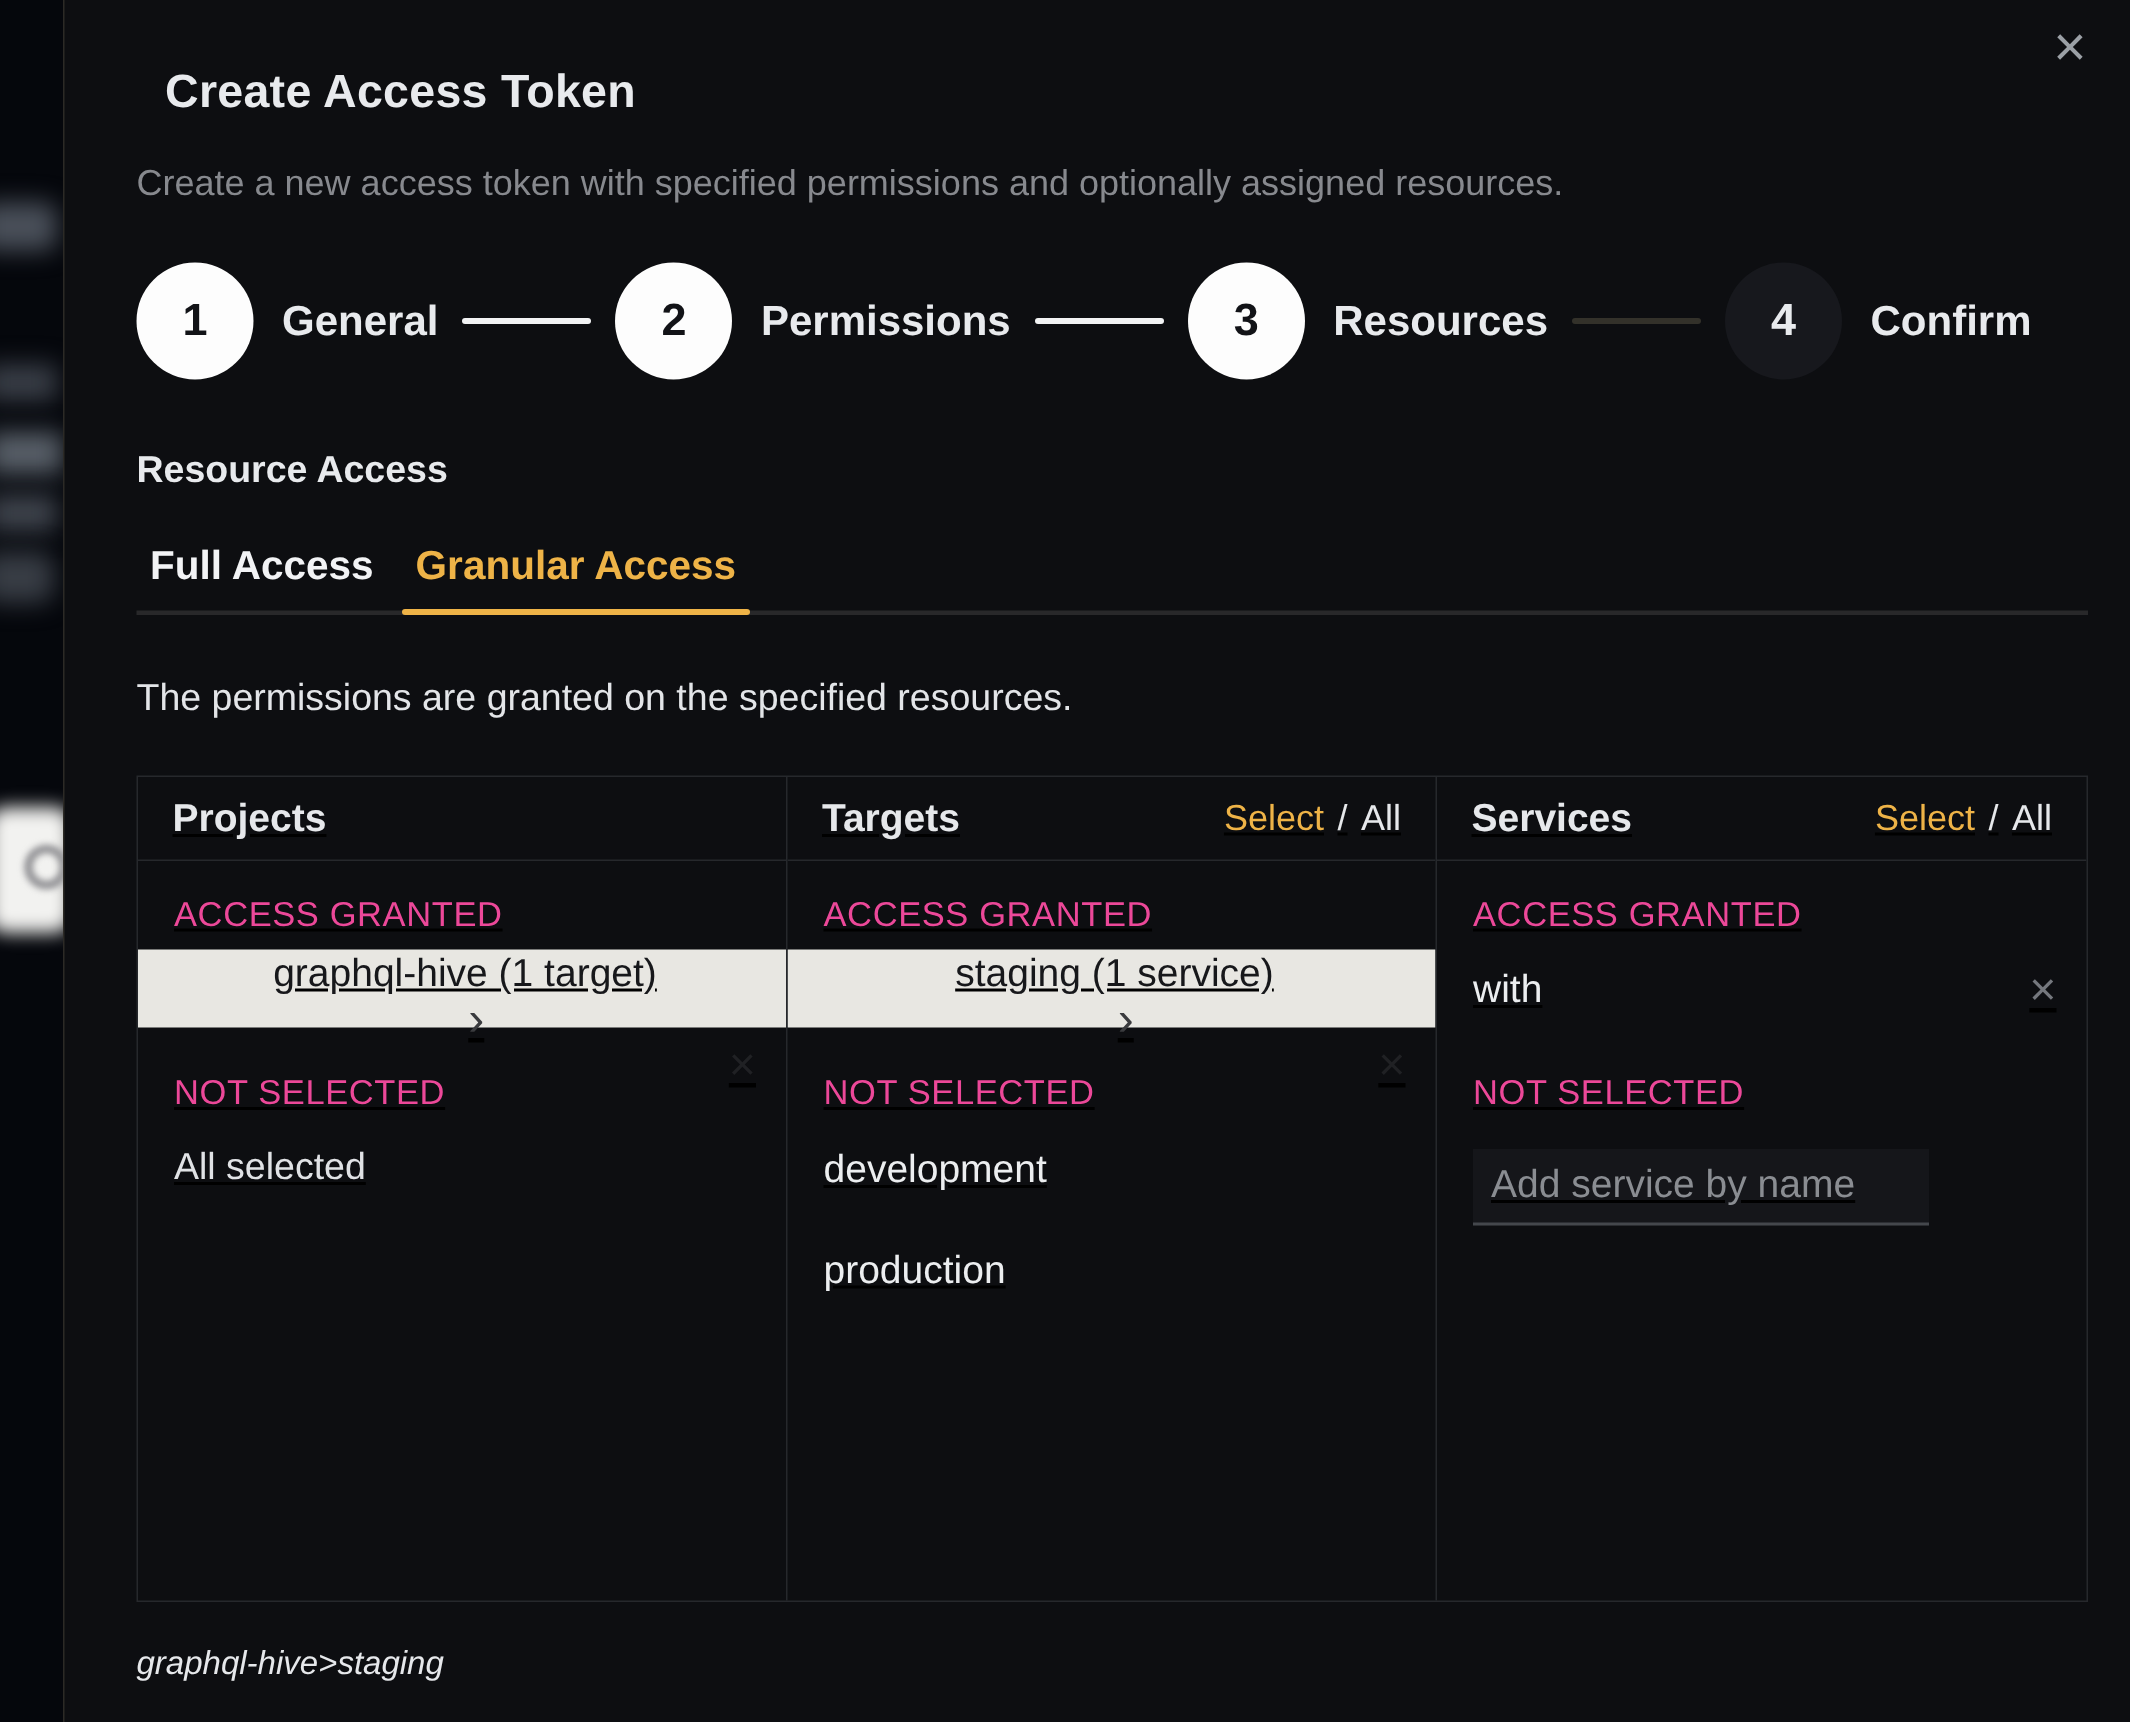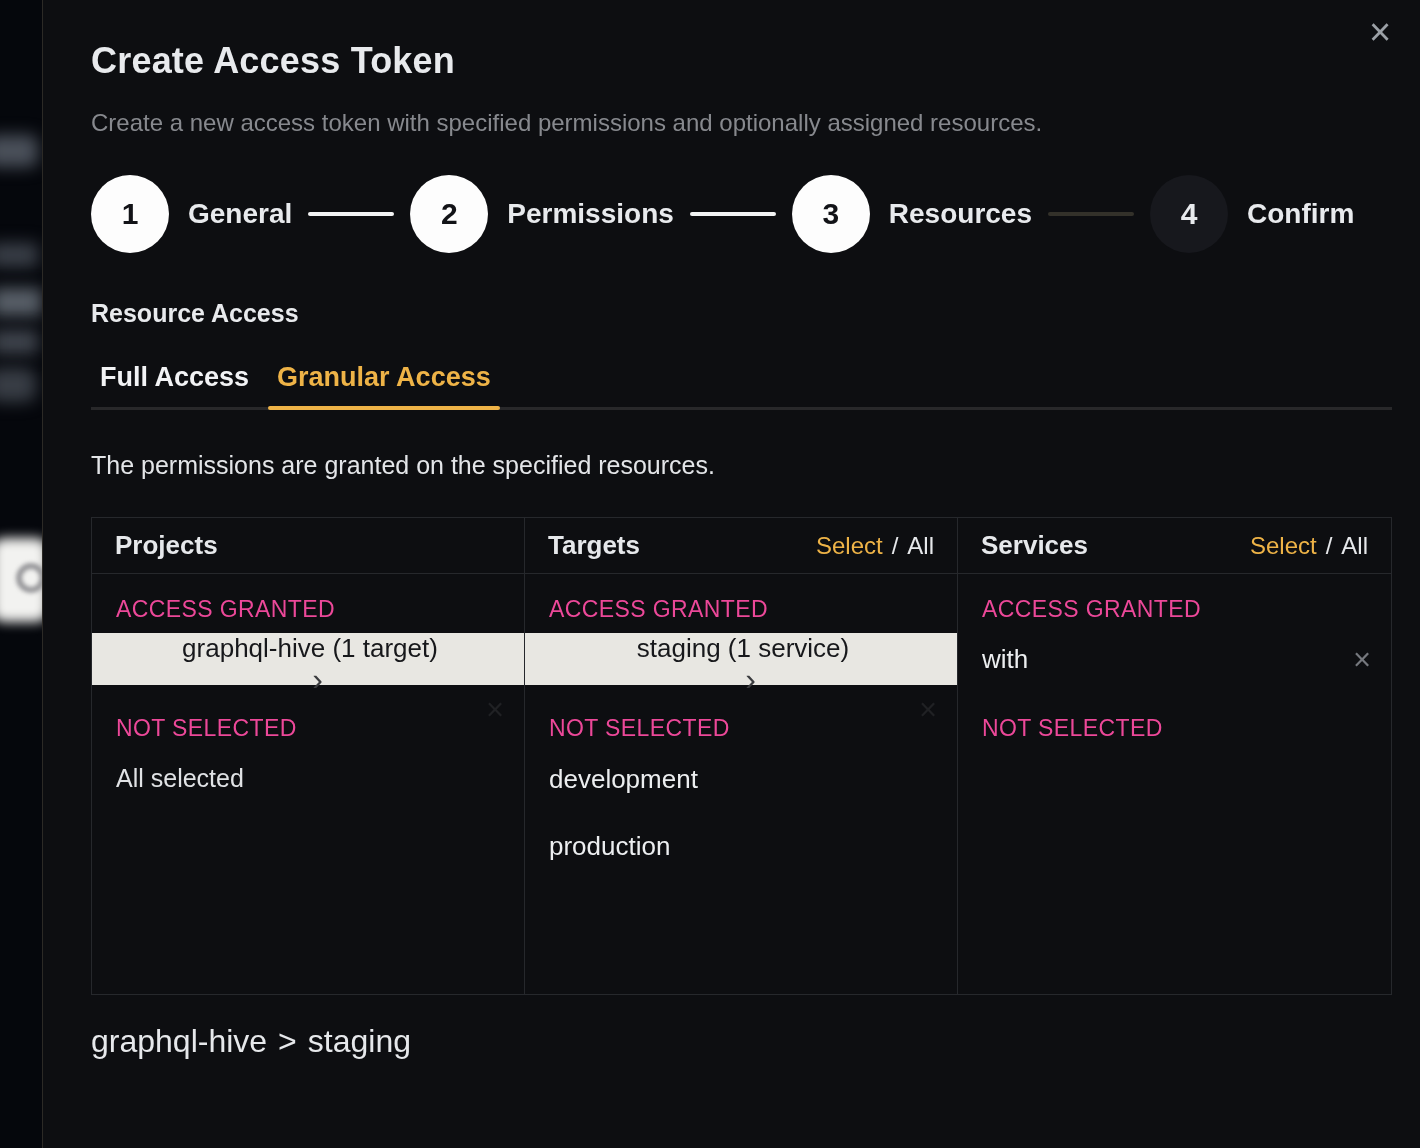--- a/index.html
+++ b/index.html
@@ -18,21 +18,21 @@
   .blob-g { left:16px;  top:563px; width:30px; height:30px; background:transparent; border:6px solid #97979a; border-radius:50%; filter:blur(2px); }
 
   
   .modal { position:absolute; left:42px; top:0; width:1378px; height:1148px;
     background:#0d0e11; border-left:1px solid #2c2a26; padding:42px 28px 24px 48px; }
 
   .close-btn { position:absolute; top:10px; right:18px; width:44px; height:44px;
     background:none; border:none; color:#9ba0a6; font-size:38px; line-height:44px;
     font-weight:300; cursor:pointer; font-family:inherit; }
 
-  .title { font-size:36px; font-weight:700; color:#e8eaed; letter-spacing:.2px; line-height:38px; }
+  .title { font-size:31px; font-weight:700; color:#e8eaed; letter-spacing:.2px; line-height:38px;margin-left:19px; }
   .desc  { margin-top:28px; font-size:24px; color:#87898e; line-height:30px; }
 
   
   .stepper { margin-top:37px; display:flex; align-items:center; }
   .step { display:flex; align-items:center; cursor:pointer; }
   .step-circle { width:78px; height:78px; border-radius:50%; background:#fdfdfd; color:#121317;
     font-size:30px; font-weight:600; display:flex; align-items:center; justify-content:center; flex:none; }
   .step.upcoming .step-circle { background:#17181d; color:#e8eaed; }
   .step-label { margin-left:19px; font-size:28px; font-weight:600; color:#e8eaed; white-space:nowrap; }
   .connector { height:4px; width:86px; border-radius:2px; background:#f2f3f4; margin:0 16px; flex:none; }
@@ -43,22 +43,22 @@
   
   .tabs { margin-top:34px; display:flex; gap:10px; border-bottom:3px solid #28282a; }
   .tab { position:relative; padding:0 9px 14px; font-size:27px; font-weight:600; color:#f2f3f5; cursor:pointer; }
   .tab.active { color:#eeb347; }
   .tab.active::after { content:''; position:absolute; left:0; right:0; bottom:-3px; height:4px;
     background:#eeb347; border-radius:2px; }
 
   .note { margin-top:40px; font-size:25px; color:#e3e5e8; line-height:30px; }
 
   
-  .rtable { margin-top:37px; height:478px; border:1px solid #26282c;
-    display:grid; grid-template-columns:1fr 1fr 1fr; }
+  .rtable { margin-top:37px; height:551px; border:1px solid #26282c;
+    display:grid; grid-template-columns:1fr 1fr 1fr;text-decoration:underline; }
   .col { border-right:1px solid #26282c; overflow:hidden; }
   .col:last-child { border-right:none; }
 
   .col-header { height:56px; padding:0 23px; display:flex; align-items:center;
     justify-content:space-between; border-bottom:1px solid #26282c; }
   .col-title { font-size:26px; font-weight:700; color:#e6e8eb; }
   .sel-all { display:flex; gap:9px; font-size:24px; color:#e6e8eb; }
   .sel-link { color:#eeb347; cursor:pointer; }
   .all-link { color:#e6e8eb; cursor:pointer; }
   .slash { color:#e6e8eb; }
@@ -79,21 +79,21 @@
 
   .plain-note { padding:12px 24px; font-size:25px; color:#e0e2e5; }
   .item { padding:12px 24px; font-size:26px; color:#eceef0; cursor:pointer; }
   .item + .item { margin-top:12px; }
 
   .svc-input { display:block; margin:14px 0 0 24px; width:304px; background:#15161a;
     border:none; border-bottom:2px solid #44474c; color:#e8e9eb; font-size:26px;
     padding:8px 12px 10px; font-family:inherit; outline:none; }
   .svc-input::placeholder { color:#8a8d92; }
 
-  .breadcrumb { margin-top:28px; display:flex; gap:11px; font-size:32px; color:#e6e8eb; }
+  .breadcrumb { margin-top:28px; display:flex; font-size:22px; color:#e6e8eb;font-style:italic; }
 </style>
 </head>
 <body>
 
 <div class="underlay">
   <div class="blob blob-a"></div>
   <div class="blob blob-b"></div>
   <div class="blob blob-c"></div>
   <div class="blob blob-d"></div>
   <div class="blob blob-e"></div>
@@ -183,20 +183,21 @@
           <span class="slash">/</span>
           <span class="all-link">All</span>
         </span>
       </div>
       <div class="sec-label">ACCESS GRANTED</div>
       <div class="row plain">
         <span class="row-label">with</span>
         <button class="x-btn gray">×</button>
       </div>
       <div class="sec-label mt">NOT SELECTED</div>
+      <input class="svc-input" type="text" placeholder="Add service by name" style="">
     </div>
 
   </div>
 
   <div class="breadcrumb">
     <span>graphql-hive</span>
     <span>&gt;</span>
     <span>staging</span>
   </div>
 

